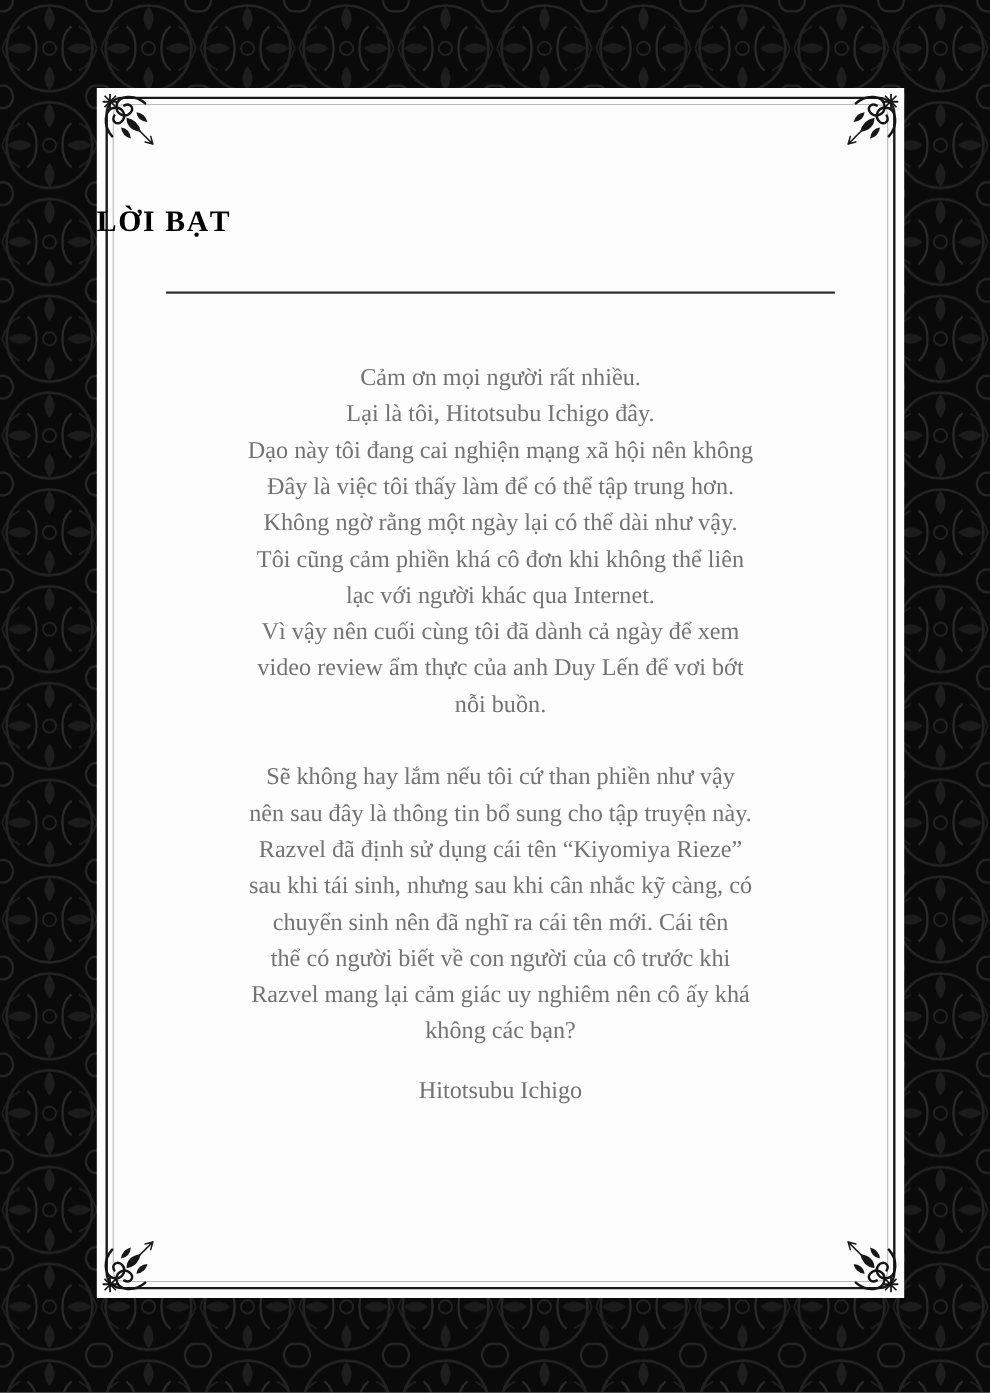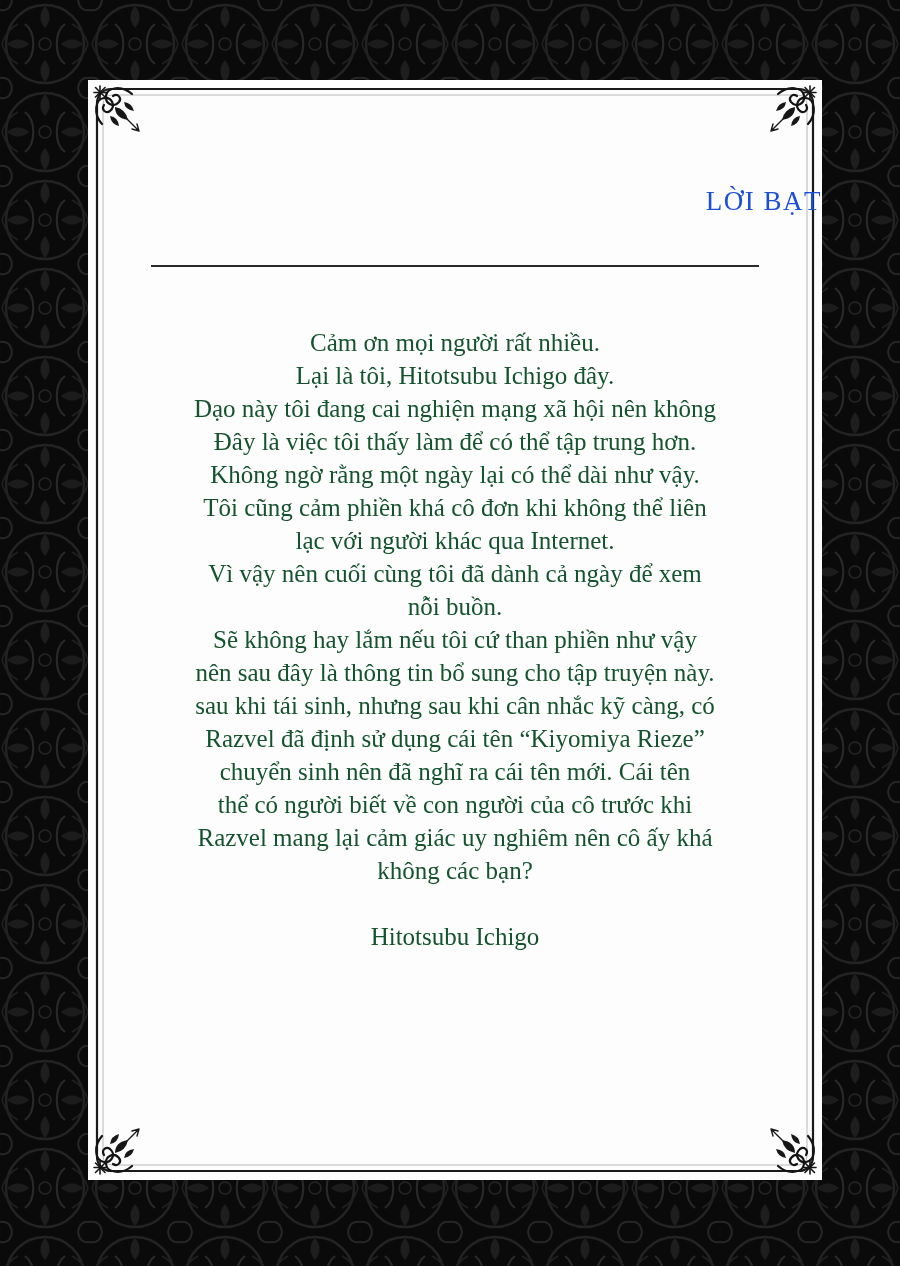--- a/index.html
+++ b/index.html
@@ -9,33 +9,33 @@
     font-family:"Liberation Serif","DejaVu Serif",serif;
   }
   .bg-svg{position:absolute;left:0;top:0;width:900px;height:1266px;display:block;}
   .page{
     position:absolute;left:88px;top:80px;width:734px;height:1100px;
     background:#fdfdfd;
   }
   .frame-svg{position:absolute;left:0;top:0;width:734px;height:1100px;display:block;}
   .title{
     position:absolute;top:106px;left:0;width:100%;margin:0;
-    text-align:right;font-size:27px;font-weight:400;letter-spacing:1.5px;
-    color:#1d4ed8;
+    text-align:left;font-size:27px;font-weight:700;letter-spacing:1.5px;
+    color:#000000;
   }
   .title-rule{
     position:absolute;top:185px;left:63px;width:608px;height:0;
     border-top:2px solid #2b2b2b;
   }
   .body-text{
     position:absolute;top:246px;left:27px;width:680px;
-    text-align:center;font-size:25px;line-height:33px;color:#14532d;
+    text-align:center;font-size:22px;line-height:33px;color:#737373;
   }
-  .paragraph + .paragraph{}
-  .signature{margin-top:33px;text-align:center;}
+  .paragraph + .paragraph{margin-top:33px;}
+  .signature{margin-top:21px;text-align:center;}
 </style>
 </head>
 <body>
 
 <svg class="bg-svg" width="900" height="1266" xmlns="http://www.w3.org/2000/svg">
   <defs>
     <pattern id="damask" width="90" height="88" patternUnits="userSpaceOnUse">
       <rect width="90" height="88" fill="#0a0a0a"></rect>
       <circle cx="45" cy="44" r="39" fill="none" stroke="#232323" stroke-width="2.4"></circle>
       <path d="M45 6 q9 11 0 22 q-9 -11 0 -22" fill="#1e1e1e"></path>
@@ -98,27 +98,28 @@
 
     <div class="paragraph">
         <div class="text-line">Cảm ơn mọi người rất nhiều.</div>
         <div class="text-line">Lại là tôi, Hitotsubu Ichigo đây.</div>
         <div class="text-line">Dạo này tôi đang cai nghiện mạng xã hội nên không</div>
         <div class="text-line">Đây là việc tôi thấy làm để có thể tập trung hơn.</div>
         <div class="text-line">Không ngờ rằng một ngày lại có thể dài như vậy.</div>
         <div class="text-line">Tôi cũng cảm phiền khá cô đơn khi không thể liên</div>
         <div class="text-line">lạc với người khác qua Internet.</div>
         <div class="text-line">Vì vậy nên cuối cùng tôi đã dành cả ngày để xem</div>
+        <div class="text-line">video review ẩm thực của anh Duy Lến để vơi bớt</div>
         <div class="text-line">nỗi buồn.</div>
       </div>
       <div class="paragraph">
         <div class="text-line">Sẽ không hay lắm nếu tôi cứ than phiền như vậy</div>
         <div class="text-line">nên sau đây là thông tin bổ sung cho tập truyện này.</div>
+        <div class="text-line">Razvel đã định sử dụng cái tên “Kiyomiya Rieze”</div>
         <div class="text-line">sau khi tái sinh, nhưng sau khi cân nhắc kỹ càng, có</div>
-        <div class="text-line">Razvel đã định sử dụng cái tên “Kiyomiya Rieze”</div>
         <div class="text-line">chuyển sinh nên đã nghĩ ra cái tên mới. Cái tên</div>
         <div class="text-line">thể có người biết về con người của cô trước khi</div>
         <div class="text-line">Razvel mang lại cảm giác uy nghiêm nên cô ấy khá</div>
         <div class="text-line">không các bạn?</div>
       </div>
       <div class="signature">Hitotsubu Ichigo</div>
   </div>
 
 </div>
 

